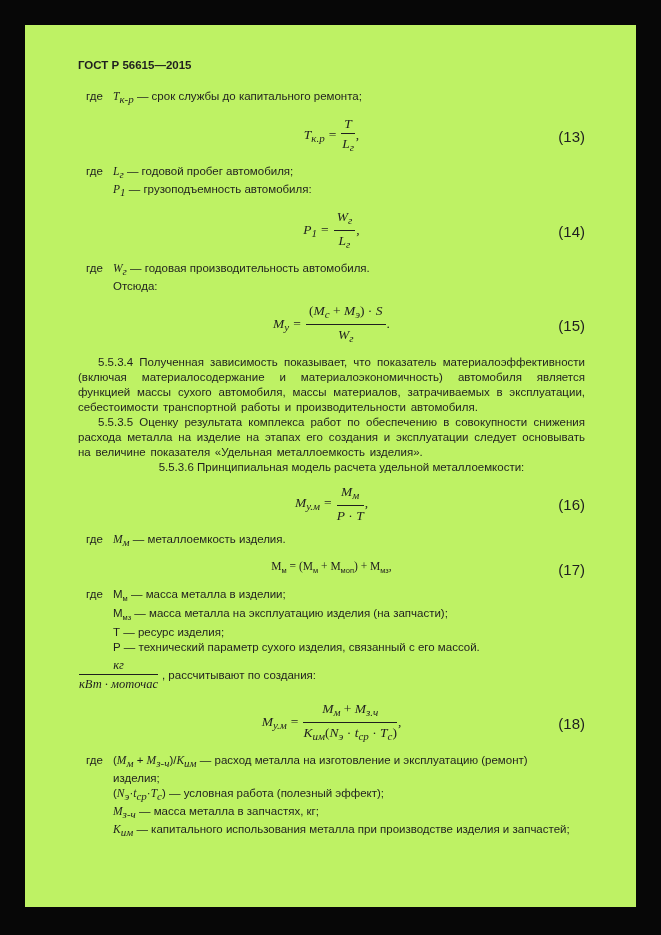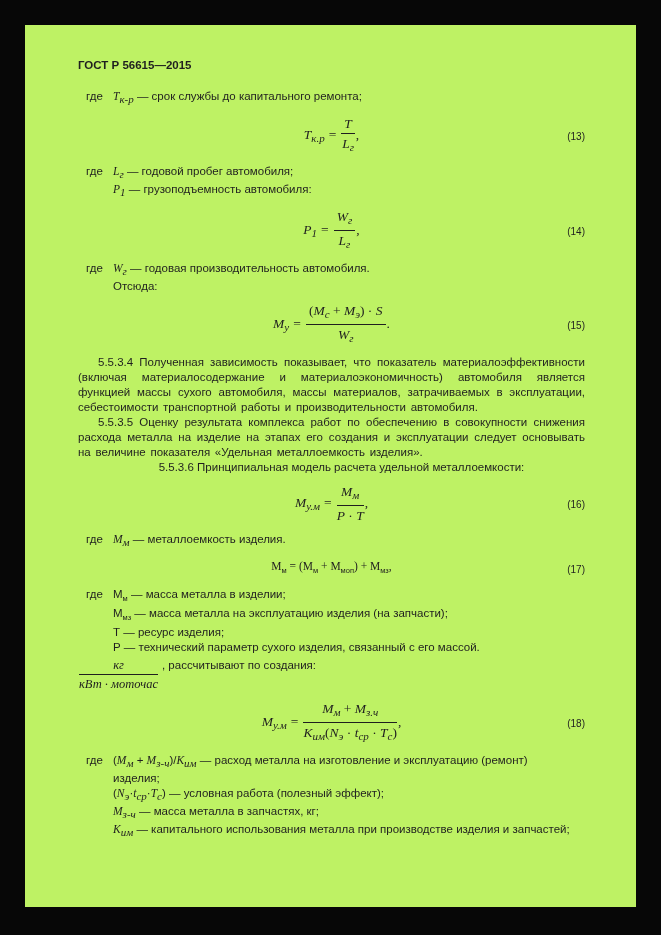--- a/index.html
+++ b/index.html
@@ -30,29 +30,29 @@
   .run-b{font-size:7.5px;vertical-align:-3px;}
   
   .formula-block{position:relative;text-align:center;margin:9px 0;}
   .formula{font-family:"Liberation Serif",serif;font-style:italic;font-size:13.5px;display:inline-block;vertical-align:middle;}
   .formula .run-t{font-style:normal;font-family:"Liberation Serif",serif;}
   .feq{padding:0 4px;font-style:normal;}
   .frac{display:inline-block;vertical-align:middle;text-align:center;margin:0 1px;}
   .ftop{display:block;border-bottom:1px solid #1f1f1f;padding:0 3px 2px 3px;}
   .fbot{display:block;padding-top:2px;}
   .ftail{font-style:normal;}
-  .fnum{position:absolute;right:0;top:50%;transform:translateY(-50%);font-family:"Liberation Sans",sans-serif;font-style:normal;font-size:10px;}
+  .fnum{position:absolute;right:0;top:50%;transform:translateY(-50%);font-family:"Liberation Sans",sans-serif;font-style:normal;font-size:15px;}
   .f-plain{font-family:"Liberation Sans",sans-serif;font-style:normal;font-size:11.5px;}
   
   .para{margin:0;text-align:justify;text-indent:20px;word-spacing:1.5px;}
   .para.short{text-align:center;word-spacing:normal;}
   
   .example{margin:4px 0 2px 0;text-align:justify;text-align-last:justify;text-indent:20px;}
   
-  .units-line{margin:3px 0 2px 0;display:flex;}
+  .units-line{margin:3px 0 2px 0;display:flex;align-items:center;}
   .ufrac{font-family:"Liberation Serif",serif;font-style:italic;font-size:12.5px;display:inline-block;text-align:center;margin-right:4px;}
   .ufrac .ftop{padding:0 12px 1px 12px;}
 </style>
 </head>
 <body>
 
 <div class="frame"></div>
 
 <div class="page">
 

